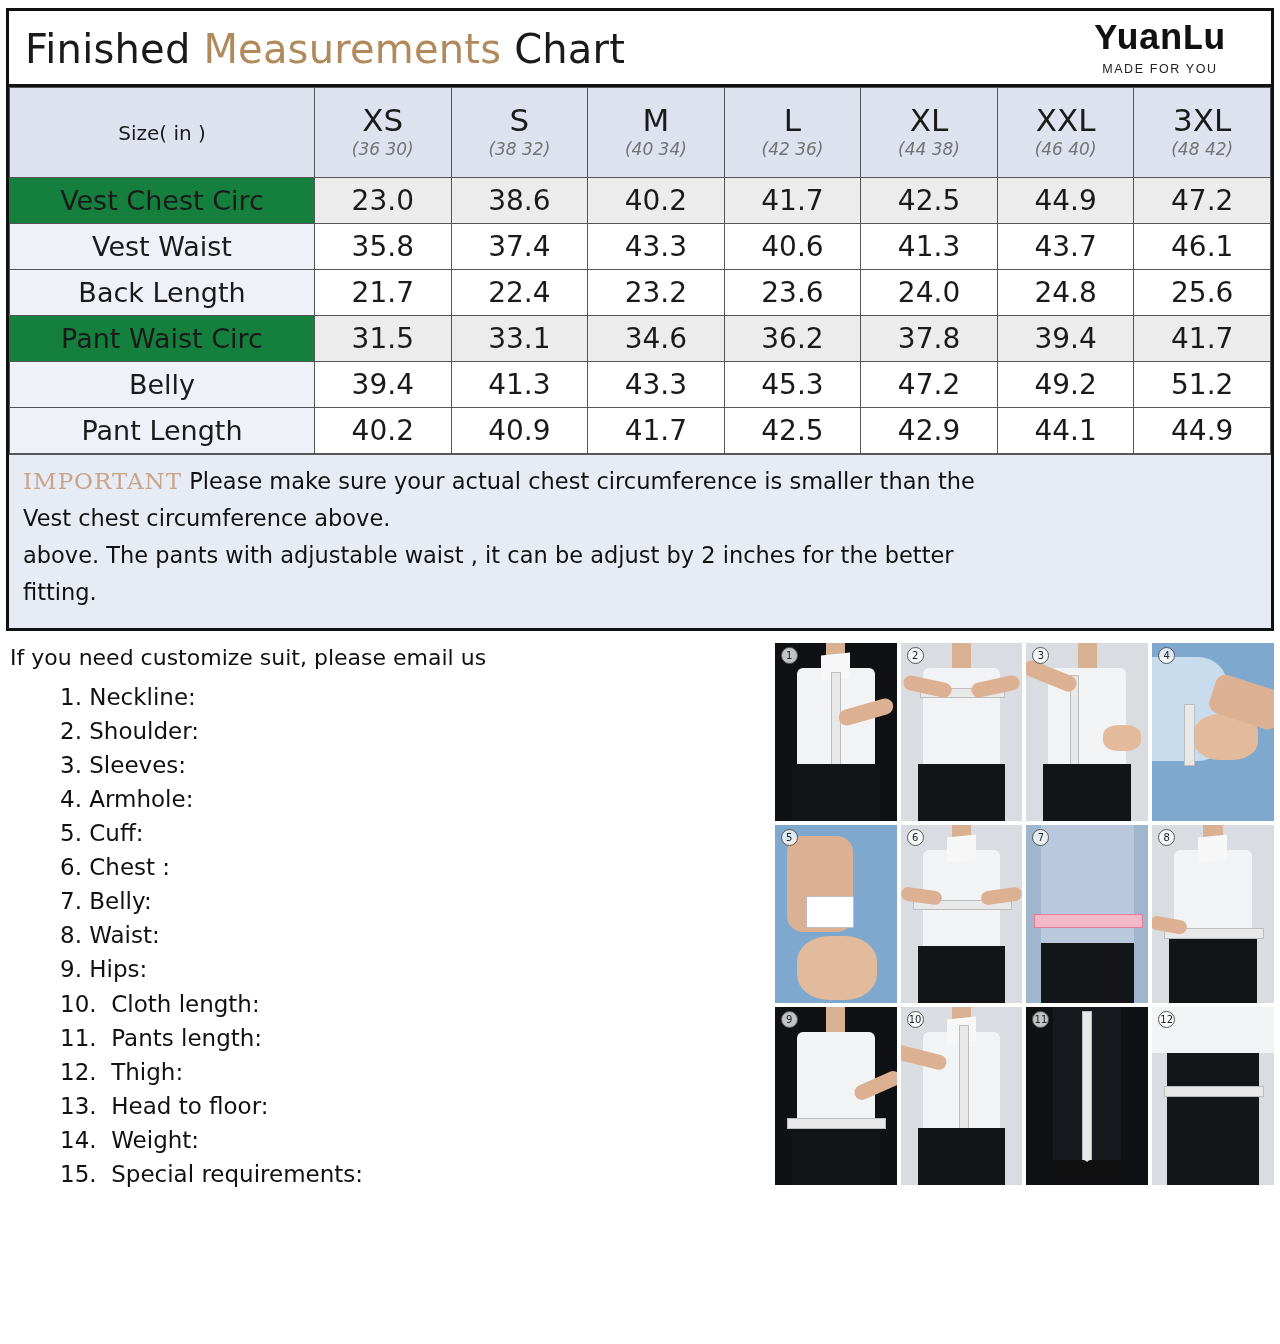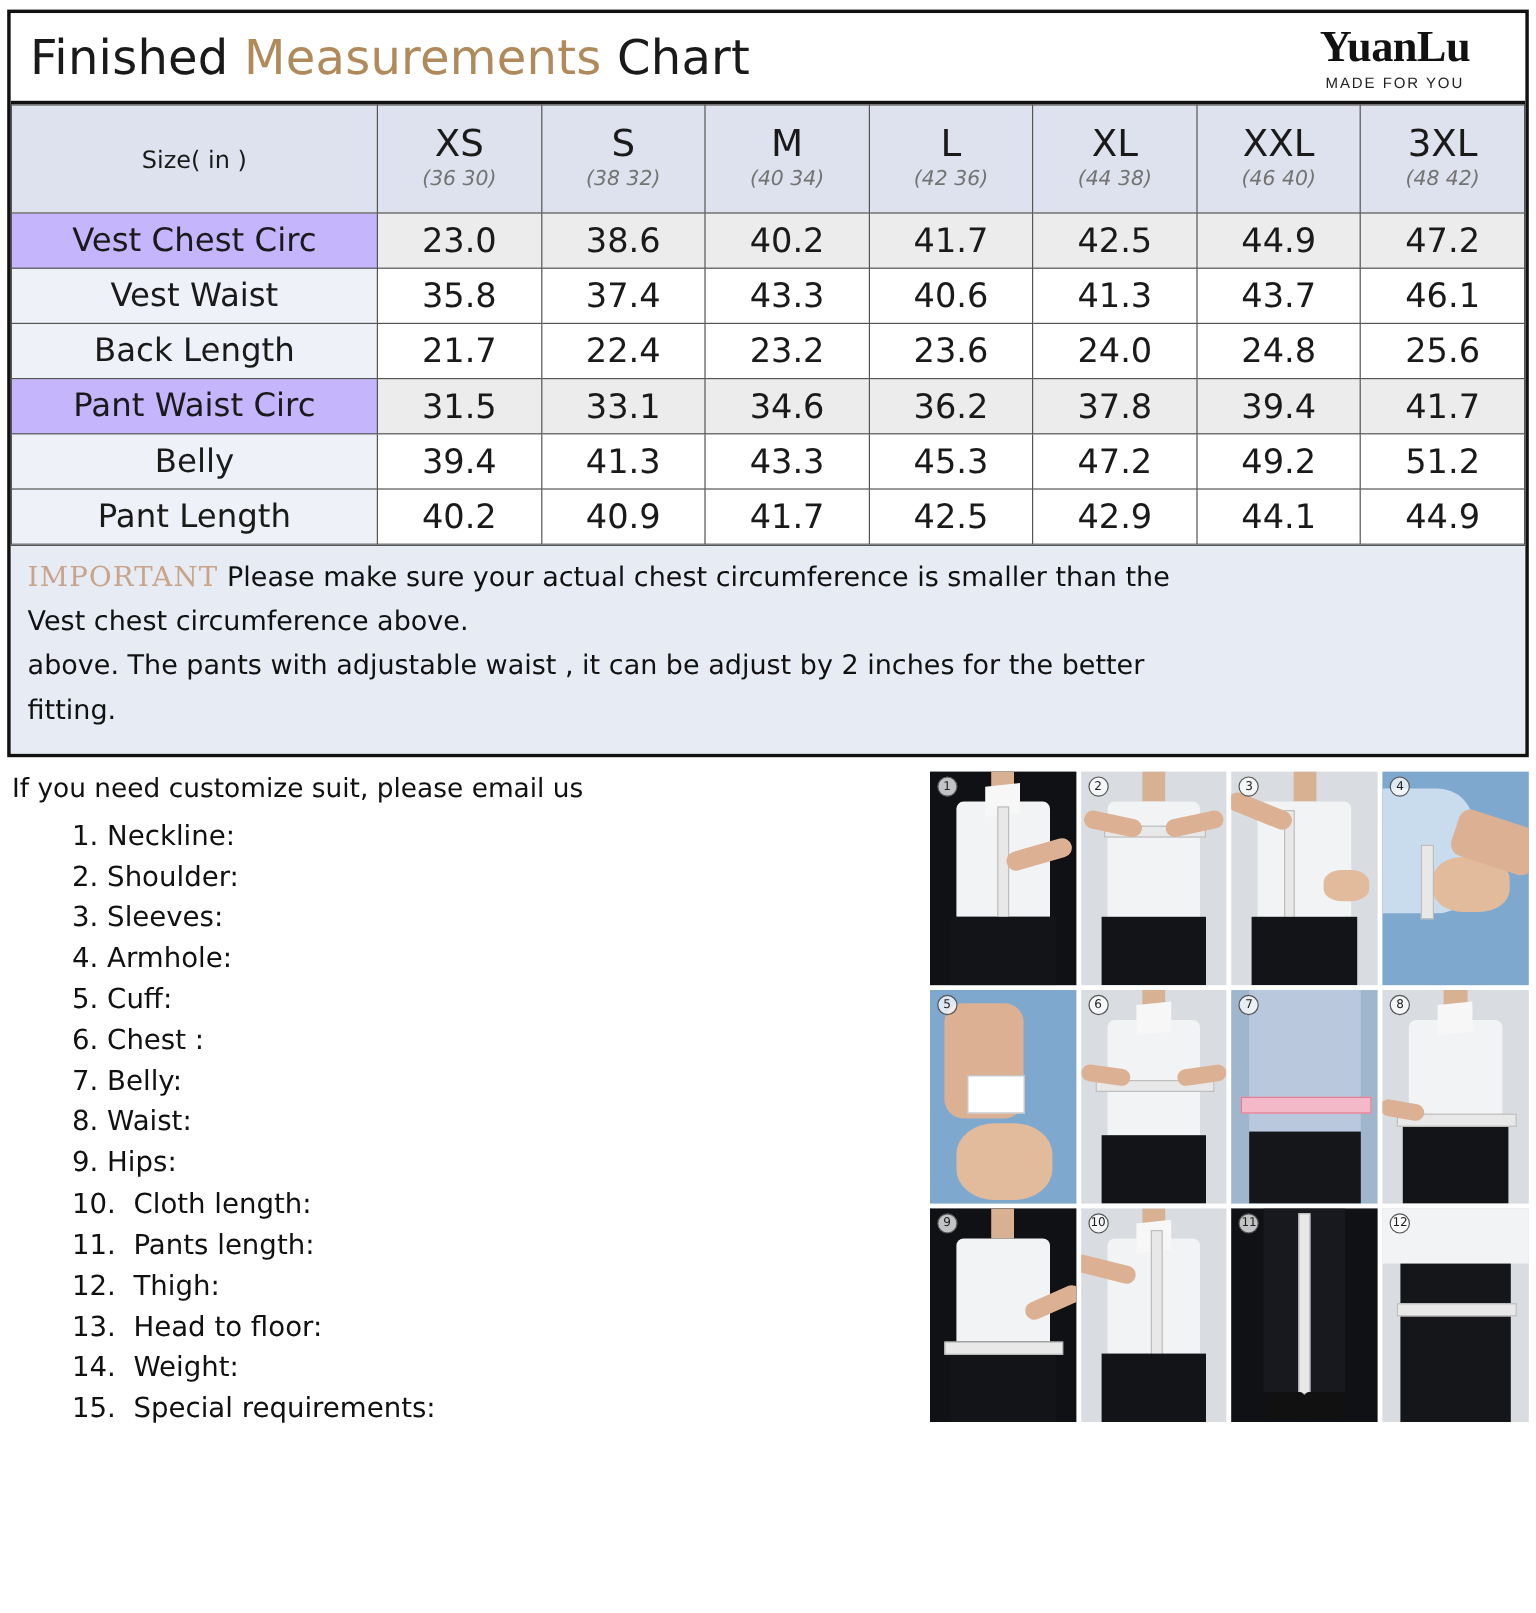--- a/index.html
+++ b/index.html
@@ -37,21 +37,21 @@
   }
   .title .word-a { color: #1a1a1a; }
   .title .word-b { color: #b08a5a; }
   .title .word-c { color: #1a1a1a; }
 
   .brand {
     text-align: center;
     padding-right: 30px;
   }
   .brand-name {
-    font-family: Liberation Serif, serif;
+    font-family: Liberation Mono, monospace;
     font-weight: bold;
     font-size: 37px;
     letter-spacing: -0.5px;
     line-height: 1;
     color: #111;
     text-align: center;
   }
   .brand-tag {
     font-family: "Liberation Sans", sans-serif;
     font-size: 12.5px;
@@ -94,21 +94,21 @@
     margin-top: 2px;
     font-style: italic;
   }
 
   .row-label {
     font-size: 27px;
     padding: 6px 0;
     background: #eef1f8;
   }
   .row-label.hl {
-    background: #c4b5fd;
+    background: #15803d;
   }
   .val {
     font-size: 28px;
     padding: 6px 0;
     background: #ffffff;
   }
   tr.shaded .val { background: #ececec; }
 
   
   .note {

